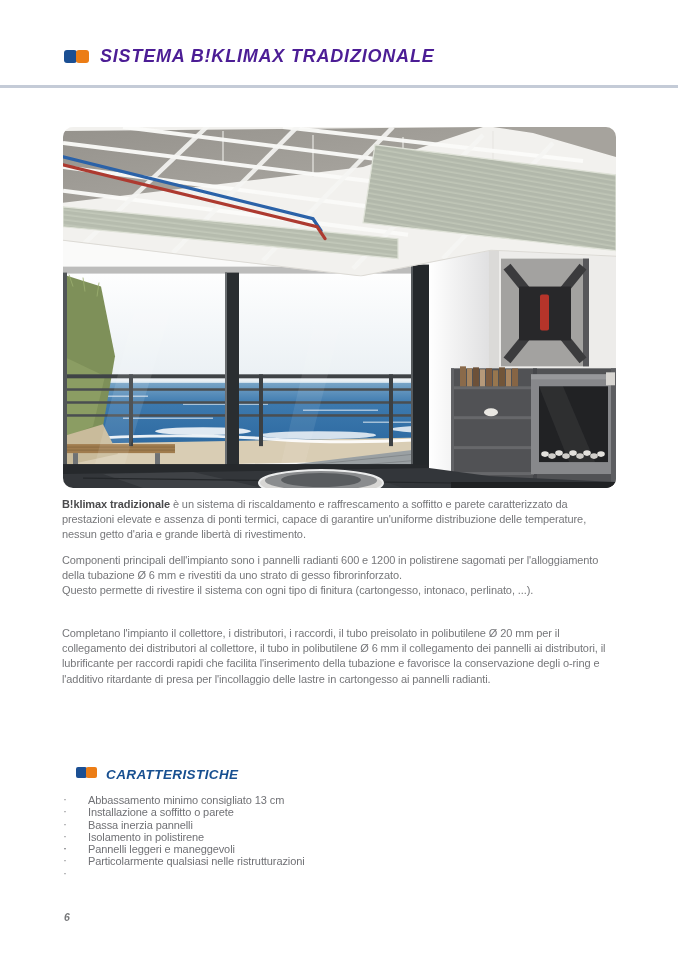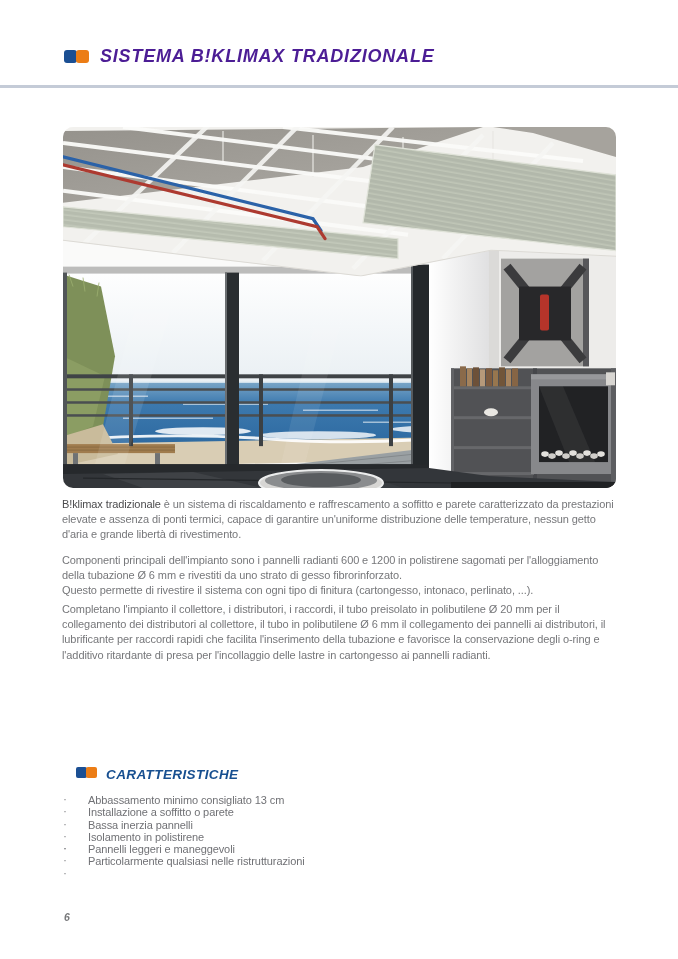--- a/index.html
+++ b/index.html
@@ -28,24 +28,24 @@
     margin:0;border-radius:10px;overflow:hidden;background:#f4f4f2;
   }
   .photo svg{display:block;width:100%;height:100%;}
 
   
   .copy{
     position:absolute;left:62px;width:560px;margin:0;
     font-size:11px;line-height:15.2px;letter-spacing:-.1px;
     color:#76777a;white-space:pre-line;
   }
-  .copy strong{color:#4b4b4d;font-weight:normal;margin-top:8px;}
+  .copy strong{color:#4b4b4d;font-weight:bold;margin-top:8px;}
   .p1{top:497px;}
   .p2{top:553px;}
-  .p3{top:602px;}
+  .p3{top:626px;}
   .p4{top:676px;}
 
   
   .feat-hdr{position:absolute;top:767px;left:76px;display:flex;align-items:flex-start;}
   .feat-hdr .sq{width:11px;height:11px;border-radius:2px;}
   .feat-hdr h2{
     margin:0 0 0 9px;font-size:13.5px;font-weight:bold;font-style:italic;
     color:#174f90;letter-spacing:.4px;white-space:nowrap;
   }
   .feat-list{

